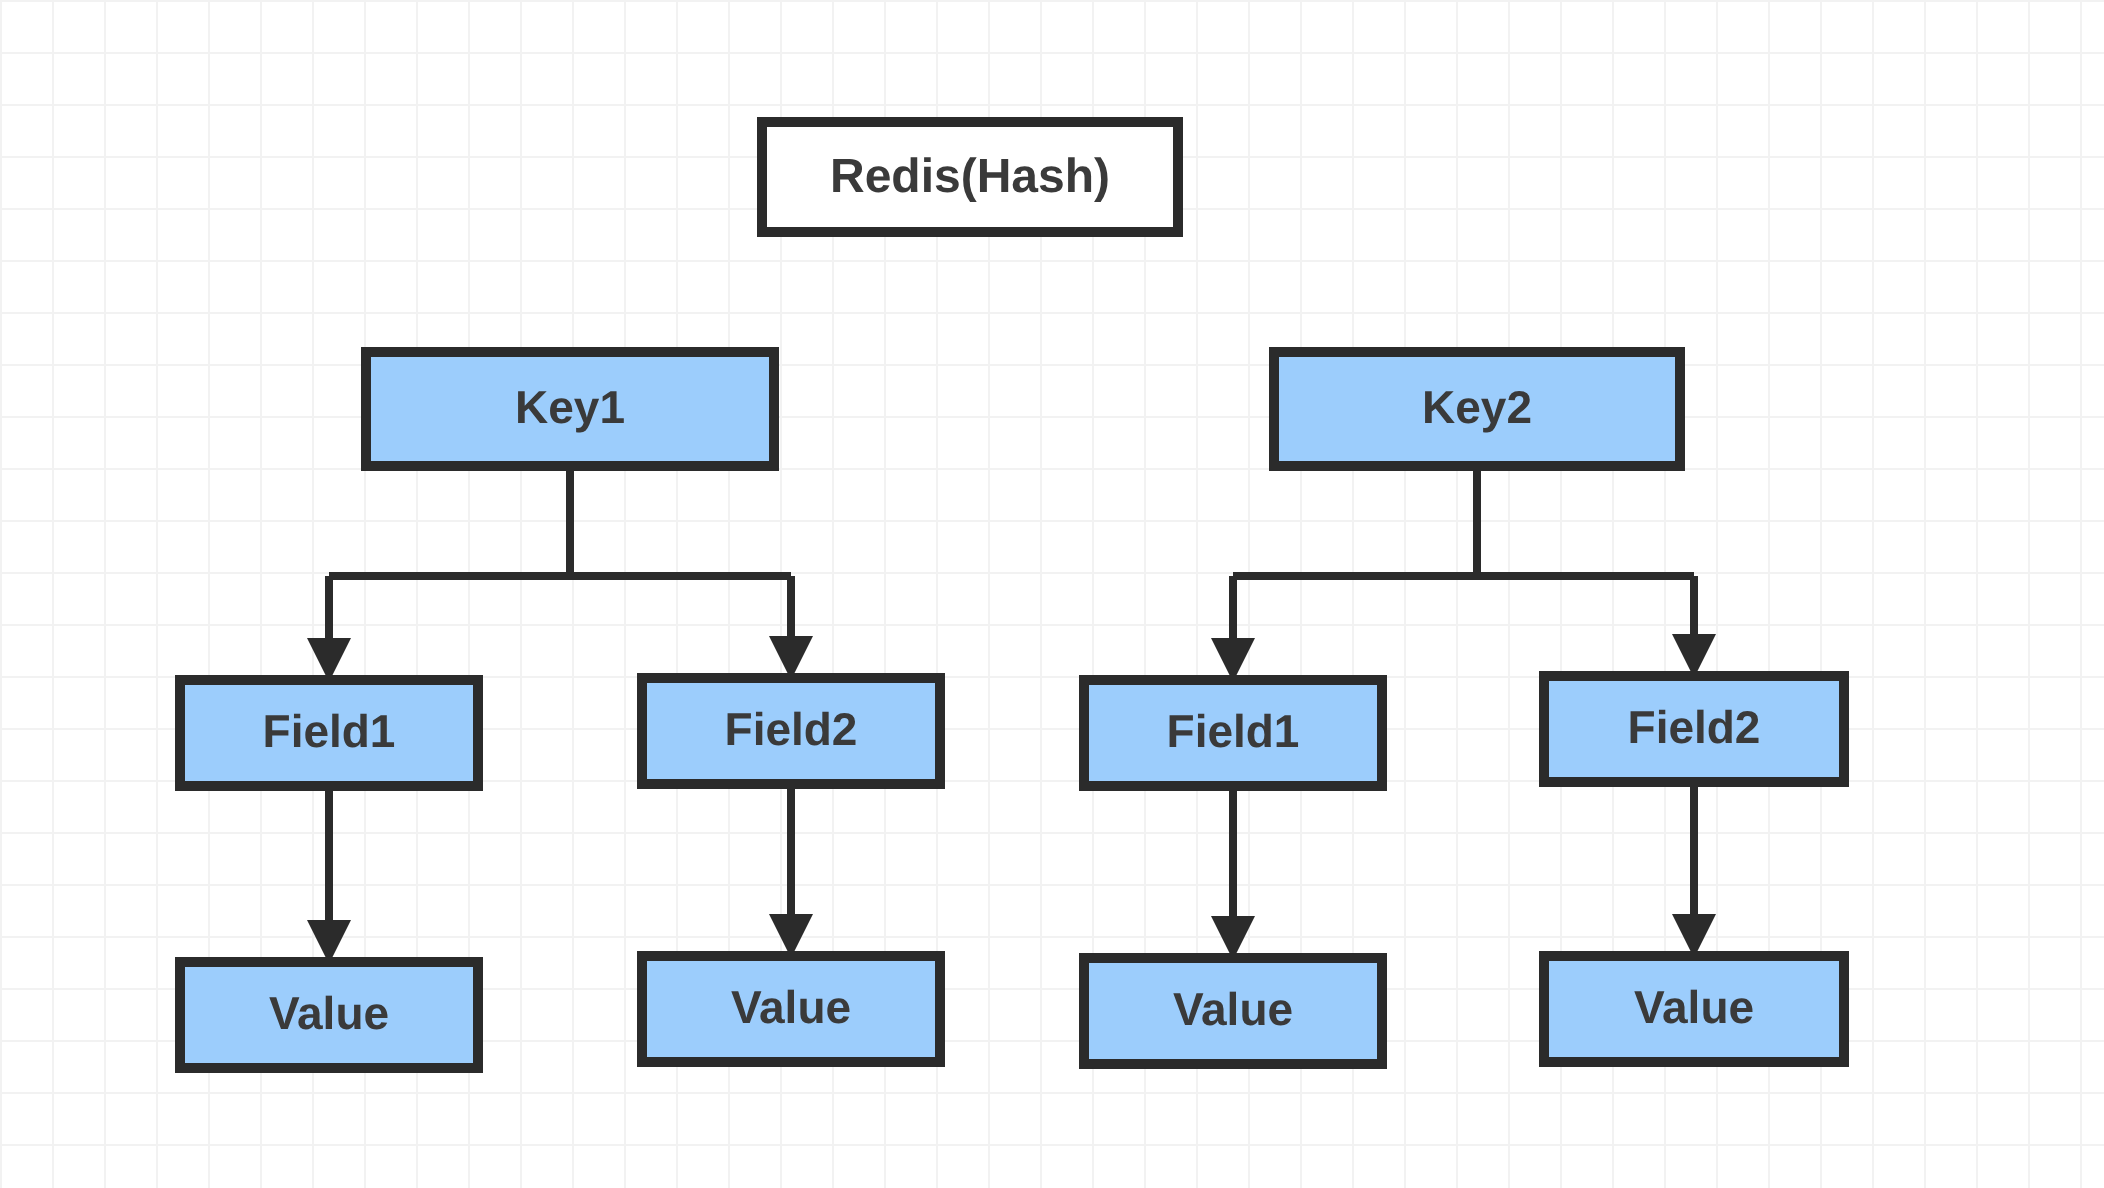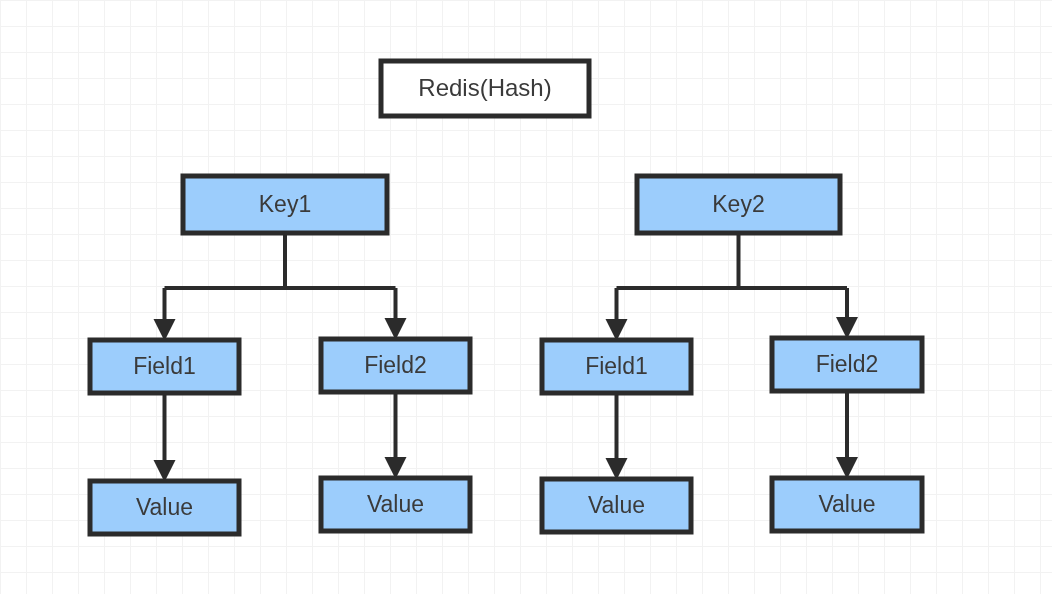--- a/index.html
+++ b/index.html
@@ -22,20 +22,21 @@
       linear-gradient(to right, #f2f2f2 1px, transparent 1px),
       linear-gradient(to bottom, #f2f2f2 1px, transparent 1px),
       linear-gradient(to right, #e6e6e6 1px, transparent 1px),
       linear-gradient(to bottom, #e6e6e6 1px, transparent 1px);
     background-size:
       26px 26px,
       26px 26px,
       78px 78px,
       78px 78px;
     background-position: 0 0, 0 0, 0 0, 0 0;
+    font-weight: bold;
   }
   svg#diagram {
     position: absolute;
     left: 0;
     top: 0;
     width: 1052px;
     height: 594px;
     display: block;
   }
   .node-rect {

